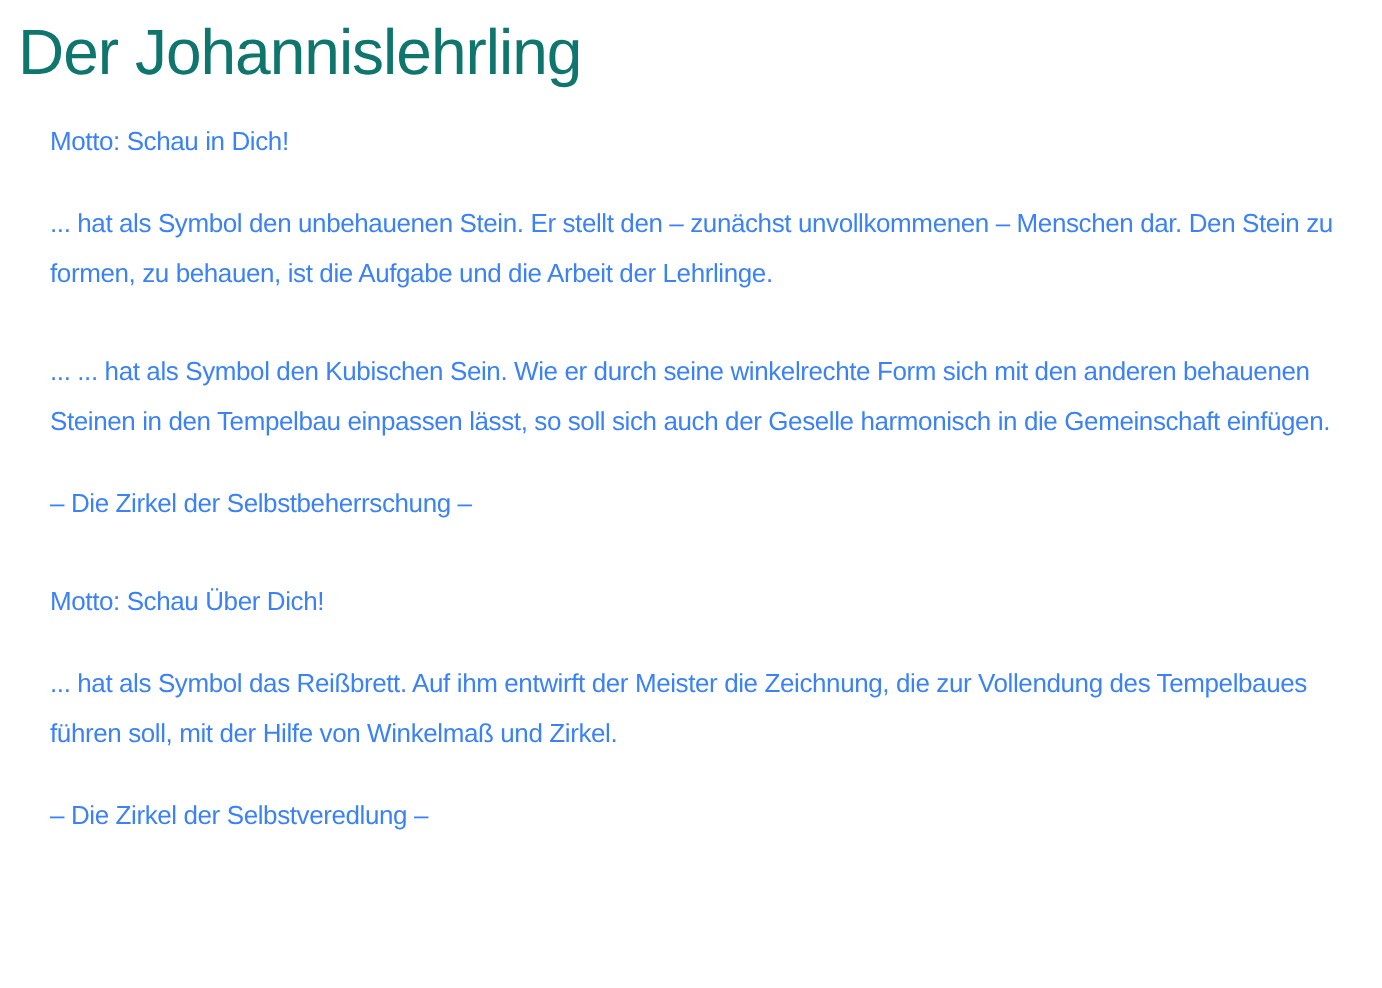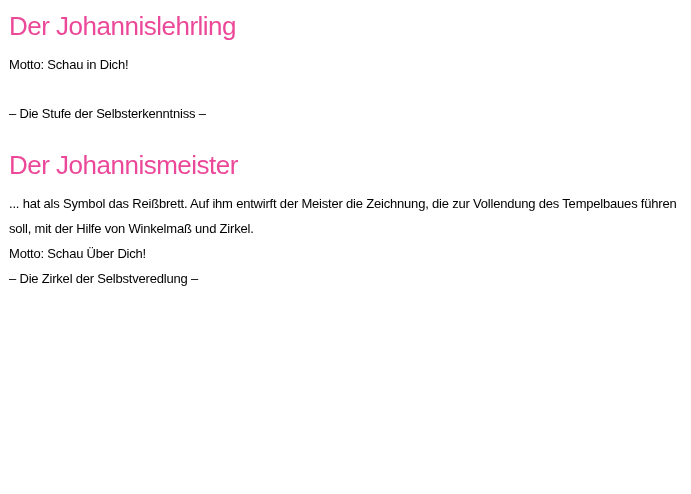--- a/index.html
+++ b/index.html
@@ -14,44 +14,45 @@
     overflow: hidden;
     padding: 11px 6px 0 9px;
     font-family: "Liberation Sans", sans-serif;
     -webkit-font-smoothing: antialiased;
   }
   section.degree {
     margin: 0 0 24px 0;
   }
   h2.degree-title {
     margin: 0 0 10px 0;
-    font-size: 26px;
+    font-size: 32px;
     line-height: 31px;
     font-weight: 400;
     letter-spacing: -0.5px;
-    color: #ec4899;
+    color: #0f766e;
   }
   p.degree-line {
-    margin: 0;
+    margin: 16px;
     font-size: 13px;
     line-height: 25px;
     letter-spacing: -0.2px;
-    color: #000000;
+    color: #3b82f6;
   }
 </style>
 </head>
 <body>
 
 <section class="degree">
   <h2 class="degree-title">Der Johannislehrling</h2>
   <p class="degree-line">Motto: Schau in Dich!</p>
+  <p class="degree-line">... hat als Symbol den unbehauenen Stein. Er stellt den – zunächst unvollkommenen – Menschen dar. Den Stein zu formen, zu behauen, ist die Aufgabe und die Arbeit der Lehrlinge.</p>
 </section>
 
 <section class="degree">
-  <p class="degree-line">– Die Stufe der Selbsterkenntniss –</p>
+  <p class="degree-line">... ... hat als Symbol den Kubischen Sein. Wie er durch seine winkelrechte Form sich mit den anderen behauenen Steinen in den Tempelbau einpassen lässt, so soll sich auch der Geselle harmonisch in die Gemeinschaft einfügen.</p>
+  <p class="degree-line">– Die Zirkel der Selbstbeherrschung –</p>
 </section>
 
 <section class="degree">
-  <h2 class="degree-title">Der Johannismeister</h2>
+  <p class="degree-line">Motto: Schau Über Dich!</p>
   <p class="degree-line">... hat als Symbol das Reißbrett. Auf ihm entwirft der Meister die Zeichnung, die zur Vollendung des Tempelbaues führen soll, mit der Hilfe von Winkelmaß und Zirkel.</p>
-  <p class="degree-line">Motto: Schau Über Dich!</p>
   <p class="degree-line">– Die Zirkel der Selbstveredlung –</p>
 </section>
 
 </body></html>

